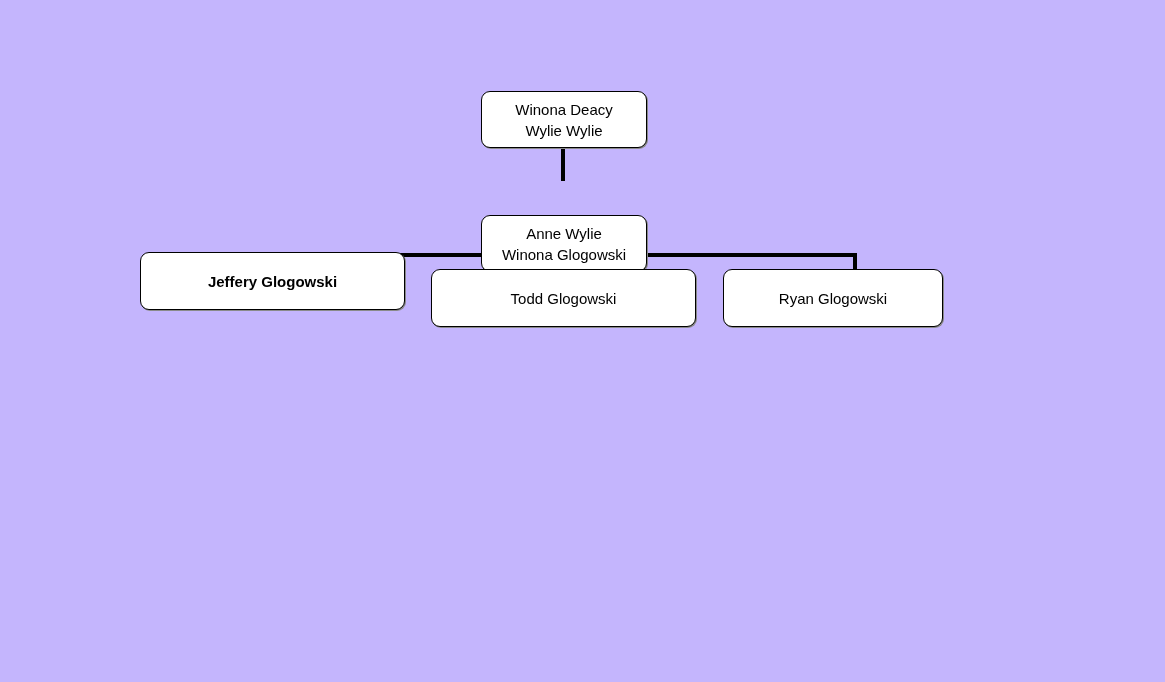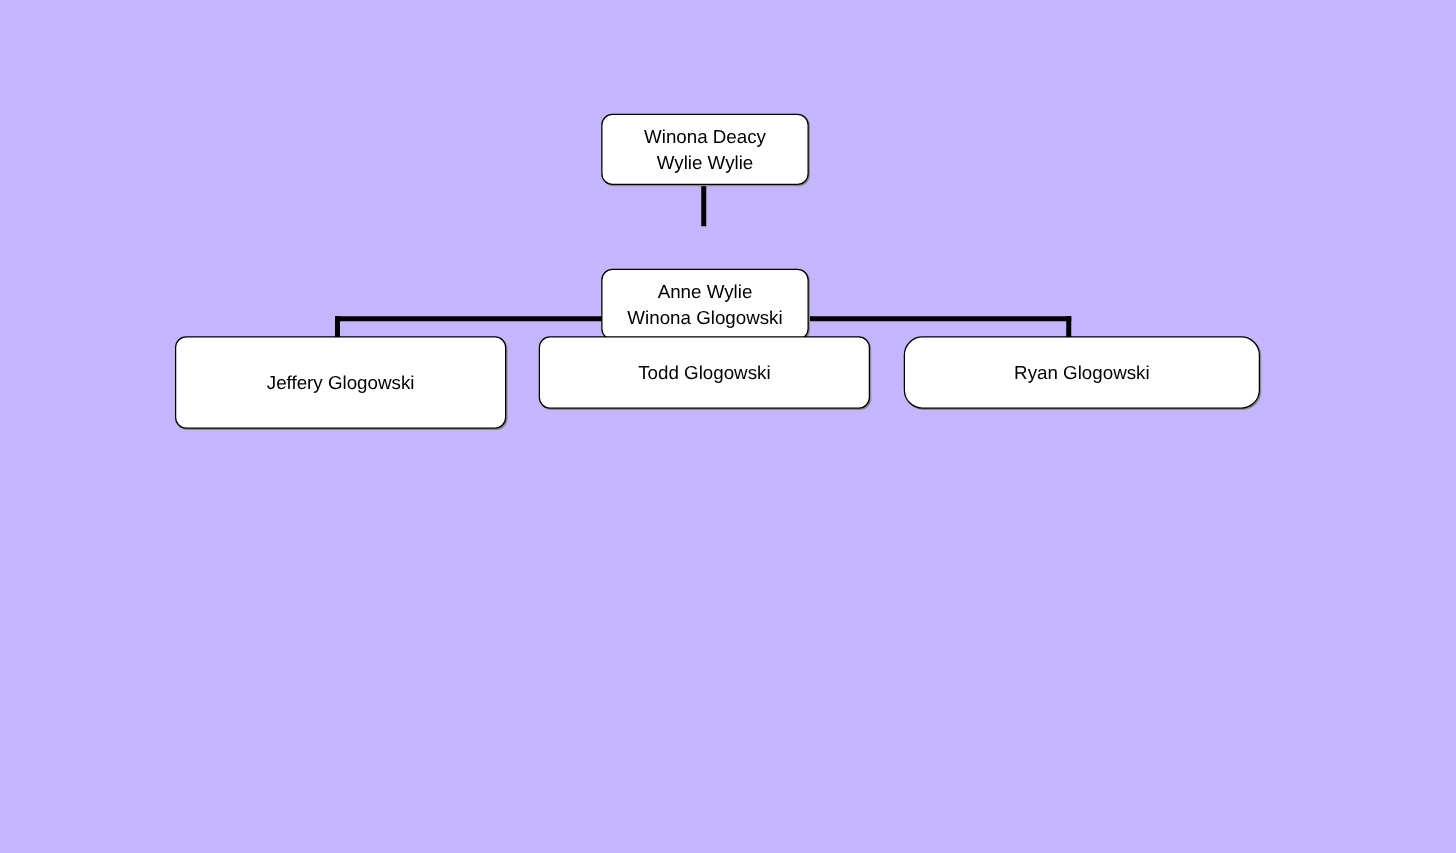--- a/index.html
+++ b/index.html
@@ -27,23 +27,23 @@
     align-items: center;
     justify-content: center;
     text-align: center;
     color: #000000;
     font-size: 15px;
     line-height: 21px;
     white-space: nowrap;
   }
   .node-root    { left: 481px; top:  91px; width: 166px; height: 57px; }
   .node-parents { left: 481px; top: 181px; width: 166px; height: 57px; margin-top: 34px; }
-  .node-child-0 { left: 140px; top: 269px; width: 265px; height: 74px; }
+  .node-child-0 { left: 140px; top: 252px; width: 265px; height: 58px; font-weight: bold; }
   .node-child-1 { left: 431px; top: 269px; width: 265px; height: 58px; }
-  .node-child-2 { left: 723px; top: 269px; width: 285px; height: 58px; border-radius: 15px; }
+  .node-child-2 { left: 723px; top: 269px; width: 220px; height: 58px; }
   .conn {
     position: absolute;
     background: #000000;
   }
   .conn-root-parents { left: 561px; top: 148px; width: 4px;   height: 33px; }
   .conn-parents-drop { left: 561px; top: 237px; width: 4px;   height: 33px; }
   .conn-hbar         { left: 268px; top: 253px; width: 589px; height: 4px;  }
   .conn-left-stub    { left: 268px; top: 253px; width: 4px;   height: 17px; }
   .conn-right-stub   { left: 853px; top: 253px; width: 4px;   height: 17px; }
 </style>

